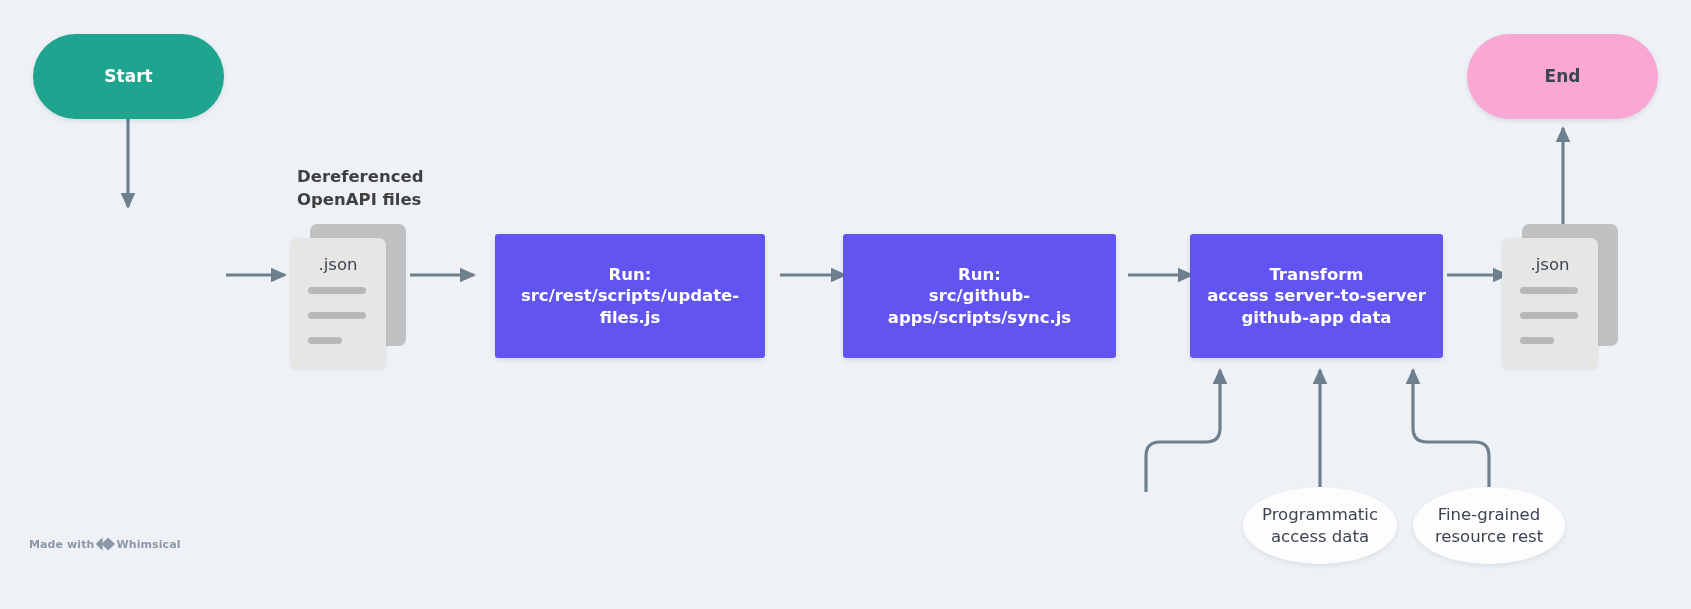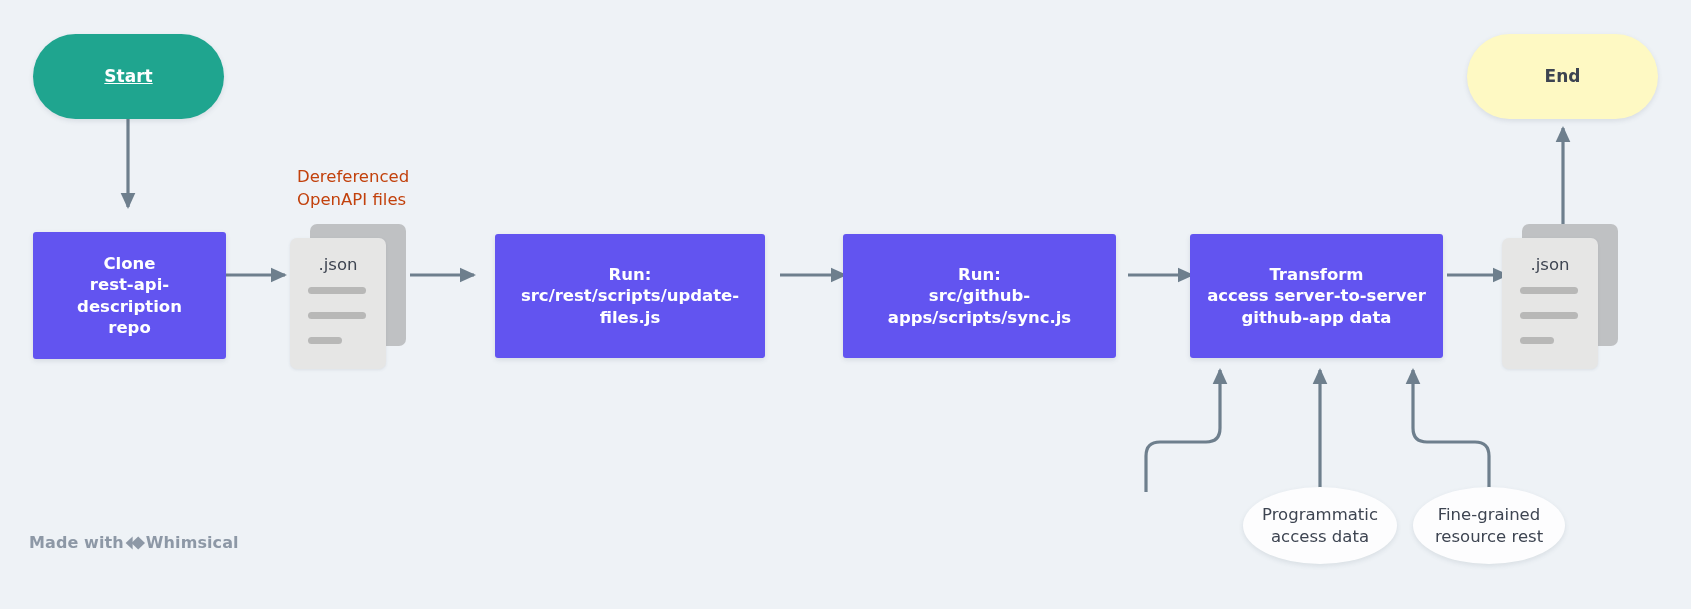--- a/index.html
+++ b/index.html
@@ -37,21 +37,21 @@
   }
 
   .terminator {
     border-radius: 999px;
     color: #ffffff;
     font-weight: 700;
     font-size: 17px;
     box-shadow: 0 2px 5px rgba(60,80,100,0.13);
   }
   .terminator.start { background: #1fa58f; color: #ffffff; }
-  .terminator.end   { background: #fef9c3; color: #3d4451; }
+  .terminator.end   { background: #f9a8d4; color: #3d4451; }
 
   .process {
     background: #6254f0;
     color: #ffffff;
     font-weight: 700;
     font-size: 16.5px;
     border-radius: 3px;
     padding: 6px 10px;
     box-shadow: 0 2px 5px rgba(60,80,100,0.13);
   }
@@ -89,36 +89,36 @@
   .docnode .doc-line {
     position: absolute;
     background: #b8b8b7;
     border-radius: 4px;
     height: 7px;
   }
 
   
   .caption {
     position: absolute;
-    color: #c2410c;
-    font-size: 16.5px;
-    font-weight: 400;
+    color: #404040;
+    font-size: 16.5px;
+    font-weight: 700;
     line-height: 1.38;
     white-space: pre-line;
   }
 
   
   #watermark {
     position: absolute;
     left: 29px;
     bottom: 57px;
     display: flex;
     align-items: center;
     color: #8d98a6;
-    font-size: 16px;
+    font-size: 11px;
     font-weight: 700;
     letter-spacing: .1px;
   }
   #watermark .wm-logo { display: block; }
 </style>
 </head>
 <body>
 
 <div id="canvas">
 
@@ -143,29 +143,24 @@
 
     <path d="M 1563 228 L 1563 128" stroke="#6e7f8d" stroke-width="3.2" fill="none" marker-end="url(#arrow)"></path>
 
     <path d="M 1146 492 L 1146 456 Q 1146 442 1160 442 L 1206 442 Q 1220 442 1220 428 L 1220 370" stroke="#6e7f8d" stroke-width="3.2" fill="none" marker-end="url(#arrow)"></path>
 
     <path d="M 1320 492 L 1320 370" stroke="#6e7f8d" stroke-width="3.2" fill="none" marker-end="url(#arrow)"></path>
 
     <path d="M 1489 492 L 1489 456 Q 1489 442 1475 442 L 1427 442 Q 1413 442 1413 428 L 1413 370" stroke="#6e7f8d" stroke-width="3.2" fill="none" marker-end="url(#arrow)"></path>
   </svg>
 
-  <div class="node terminator start" style="left:33px; top:34px; width:191px; height:85px;text-decoration:underline;">
+  <div class="node terminator start" style="left:33px; top:34px; width:191px; height:85px;">
     <span>Start</span>
   </div>
 
-  <div class="node process" style="left:33px; top:232px; width:193px; height:127px; white-space:pre-line;">
-    <span>Clone
-rest-api-description
-repo</span>
-  </div>
 
   <div class="caption" style="left:297px; top:166px; width:200px;">Dereferenced
 OpenAPI files</div>
 
   <div class="docnode" style="left:290px; top:224px; width:122px; height:145px;">
     <div class="sheet-back" style="left:20px; top:0px; width:96px; height:122px;"></div>
     <div class="sheet-front" style="left:0px; top:14px; width:96px; height:131px;"></div>
     <div class="doc-label" style="left:0px; top:31px; width:96px;">.json</div>
     <div class="doc-line" style="left:18px; top:63px; width:58px;"></div>
     <div class="doc-line" style="left:18px; top:88px; width:58px;"></div>

